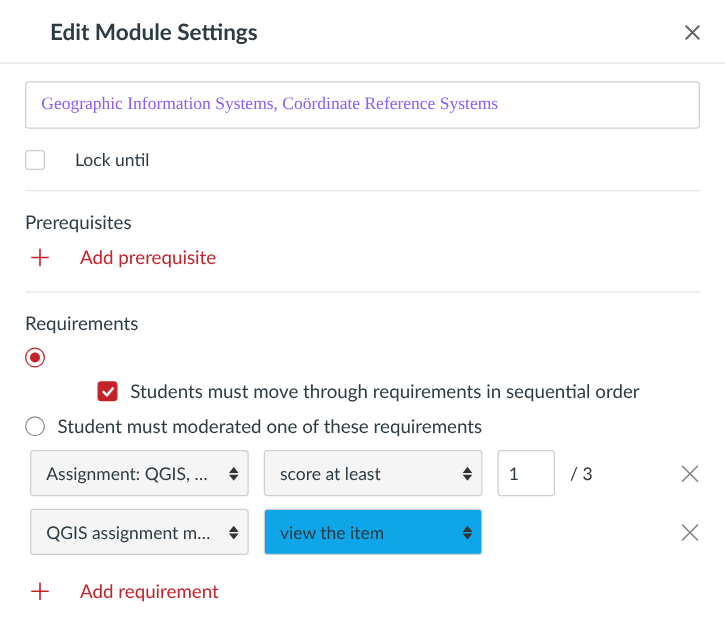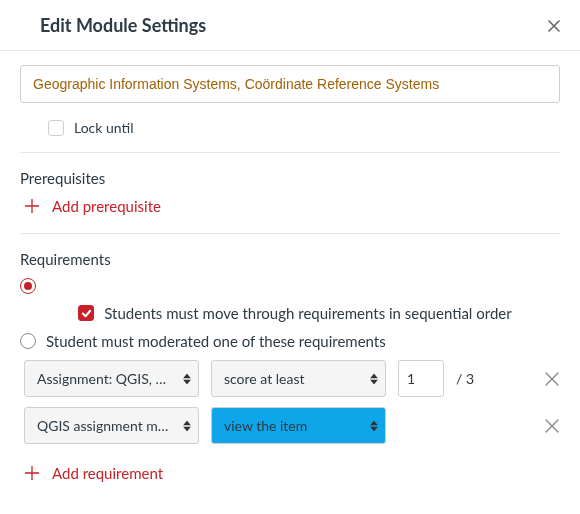--- a/index.html
+++ b/index.html
@@ -30,29 +30,28 @@
   }
   .content {
     padding: 14px 20px 20px 20px;
   }
   .text-input {
     width: 100%;
     padding: 10px 12px;
     border: 1px solid #cfcfcf;
     border-radius: 3px;
     font-size: 14px;
-    color: #a16207;
-    font-family: Liberation Sans, sans-serif;
+    color: #8b5cf6;
+    font-family: Liberation Serif, serif;
   }
   .lock-row {
     display: flex;
     align-items: center;
     margin-top: 16px;
-    gap: 10px;
-    margin-left: 28px;
+    gap: 24px;
   }
   .checkbox {
     width: 16px;
     height: 16px;
     border: 1px solid #cfcfcf;
     border-radius: 3px;
     background: #fff;
     display: inline-flex;
     align-items: center;
     justify-content: center;
@@ -70,21 +69,21 @@
     margin: 16px 0;
   }
   .section-title {
     font-size: 15px;
     font-weight: 400;
     margin: 0 0 10px 0;
   }
   .add-link {
     display: inline-flex;
     align-items: center;
-    gap: 12px;
+    gap: 24px;
     color: #c52229;
     font-size: 15px;
     cursor: pointer;
     margin-left: 4px;
   }
   .plus-icon svg { display: block; }
   .radio-row, .check-row {
     display: flex;
     align-items: center;
     gap: 10px;

